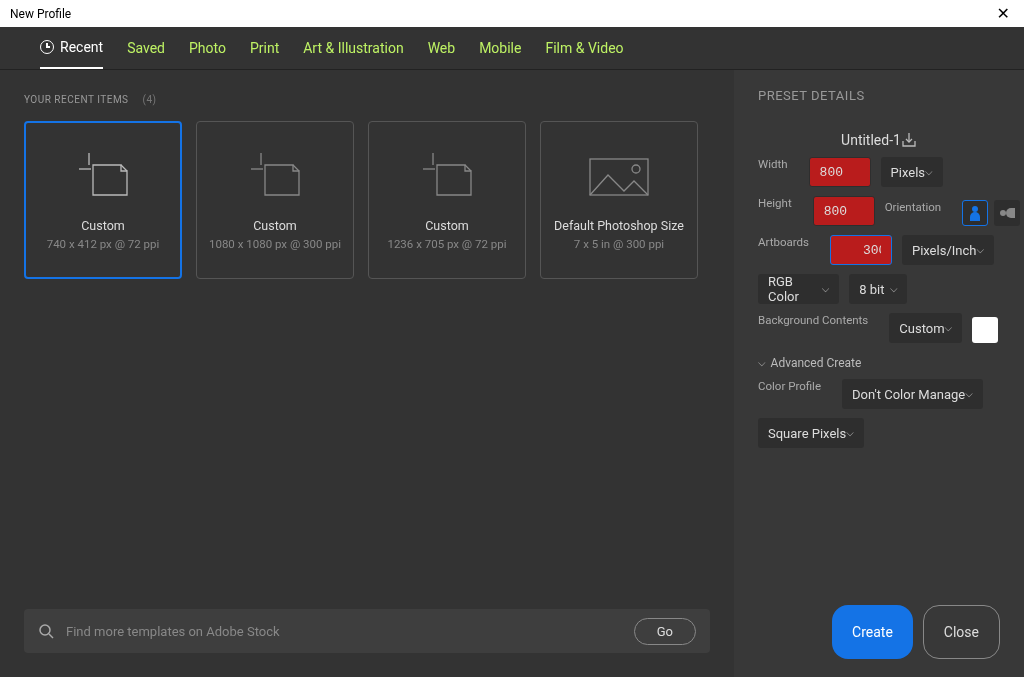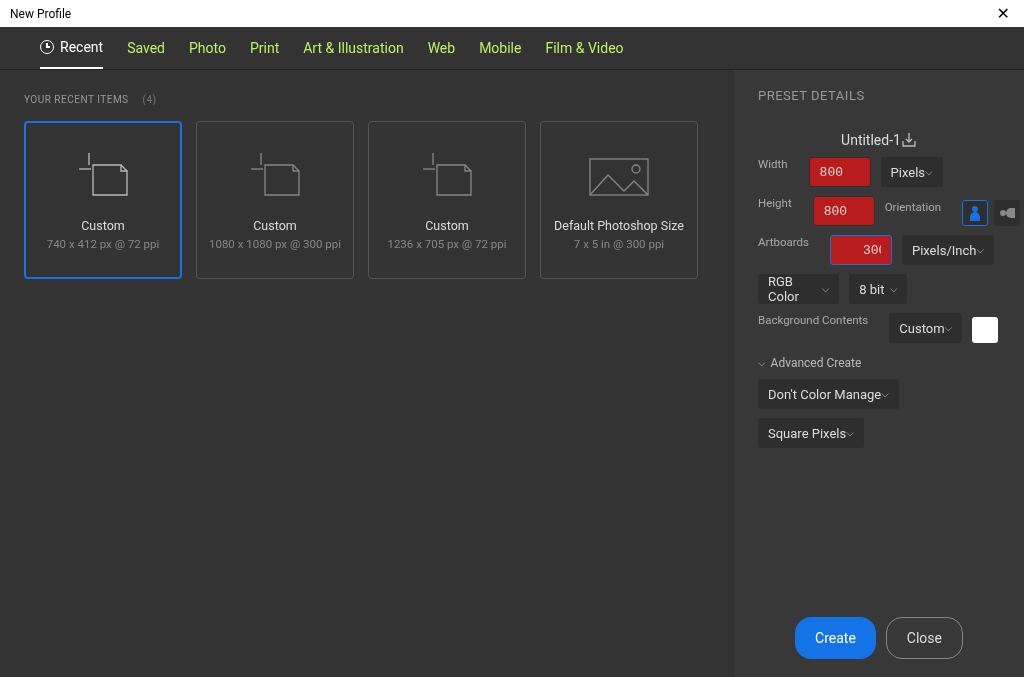--- a/index.html
+++ b/index.html
@@ -39,23 +39,23 @@
 .dropdown { background:#2e2e2e; color:#ddd; padding:0 10px; border-radius:3px; font-size:13px; display:flex; align-items:center; justify-content:space-between; height:30px; cursor:pointer; }
 .dropdown.flex1 { flex:1; }
 .chev { font-size:10px; color:#aaa; }
 .col { display:flex; flex-direction:row; gap:21px; }
 .orient-row { display:flex; gap:6px; }
 .orient-btn { width:26px; height:26px; background:#2e2e2e; border-radius:3px; display:flex; align-items:center; justify-content:center; cursor:pointer; }
 .orient-btn.active { border:1px solid #1473e6; }
 .checkbox { width:15px; height:15px; background:#2e2e2e; border:1px solid #555; border-radius:3px; cursor:pointer; }
 .swatch { width:26px; height:26px; background:#fff; border-radius:3px; cursor:pointer; }
 .adv-toggle { display:flex; align-items:center; gap:5px; font-size:12px; color:#bbb; cursor:pointer; margin-top:4px; }
-.footer-btns { margin-top:auto; display:flex; gap:10px; justify-content:center; }
+.footer-btns { margin-top:auto; display:flex; gap:10px; justify-content:flex-end; }
 .btn-primary { background:#1473e6; color:#fff; border:none; border-radius:16px; padding:7px 20px; font-size:14px; cursor:pointer; }
-.btn-secondary { background:transparent; color:#ddd; border:1px solid #888; border-radius:16px; padding:12px 20px; font-size:14px; cursor:pointer; }
+.btn-secondary { background:transparent; color:#ddd; border:1px solid #888; border-radius:16px; padding:18px 20px; font-size:14px; cursor:pointer; }
 svg { display:block; }
 </style>
 </head>
 <body>
 
 <div class="titlebar">
   <span>New Profile</span>
   <span class="close-x">✕</span>
 </div>
 
@@ -141,20 +141,30 @@
             <circle cx="52" cy="16" r="4"></circle>
             <polyline points="6,42 24,22 40,38 50,28 64,42"></polyline>
           </svg>
         </div>
         <div class="item-title">Default Photoshop Size</div>
         <div class="item-subtitle">7 x 5 in @ 300 ppi</div>
       </div>
 
     </div>
 
+    <div class="search-bar">
+      <span class="search-icon">
+        <svg width="16" height="16" viewBox="0 0 16 16" stroke="#aaa" stroke-width="1.5" fill="none">
+            <circle cx="7" cy="7" r="5"></circle>
+            <line x1="11" y1="11" x2="15" y2="15"></line>
+          </svg>
+      </span>
+      <input class="search-input" placeholder="Find more templates on Adobe Stock" style="">
+      <button class="go-btn">Go</button>
+    </div>
   </div>
 
   <div class="right-panel">
     <div class="panel-header">PRESET DETAILS</div>
 
     <div class="name-row">
       <span class="doc-name">Untitled-1</span>
       <span>
         <svg class="save-icon" viewBox="0 0 16 16" stroke="#bbb" stroke-width="1.3" fill="none">
             <path d="M2 9 v5 h12 v-5"></path>
@@ -239,20 +249,21 @@
         <div class="swatch"></div>
       </div>
     </div>
 
     <div class="adv-toggle">
       <span class="chev">⌵</span>
       <span>Advanced Create</span>
     </div>
 
     <div class="col">
+      <span class="field-label">Color Profile</span>
       <div class="dropdown">
         <span>Don't Color Manage</span>
           <span class="chev">⌵</span>
       </div>
     </div>
 
     <div class="col">
       <div class="dropdown">
         <span>Square Pixels</span>
           <span class="chev">⌵</span>

